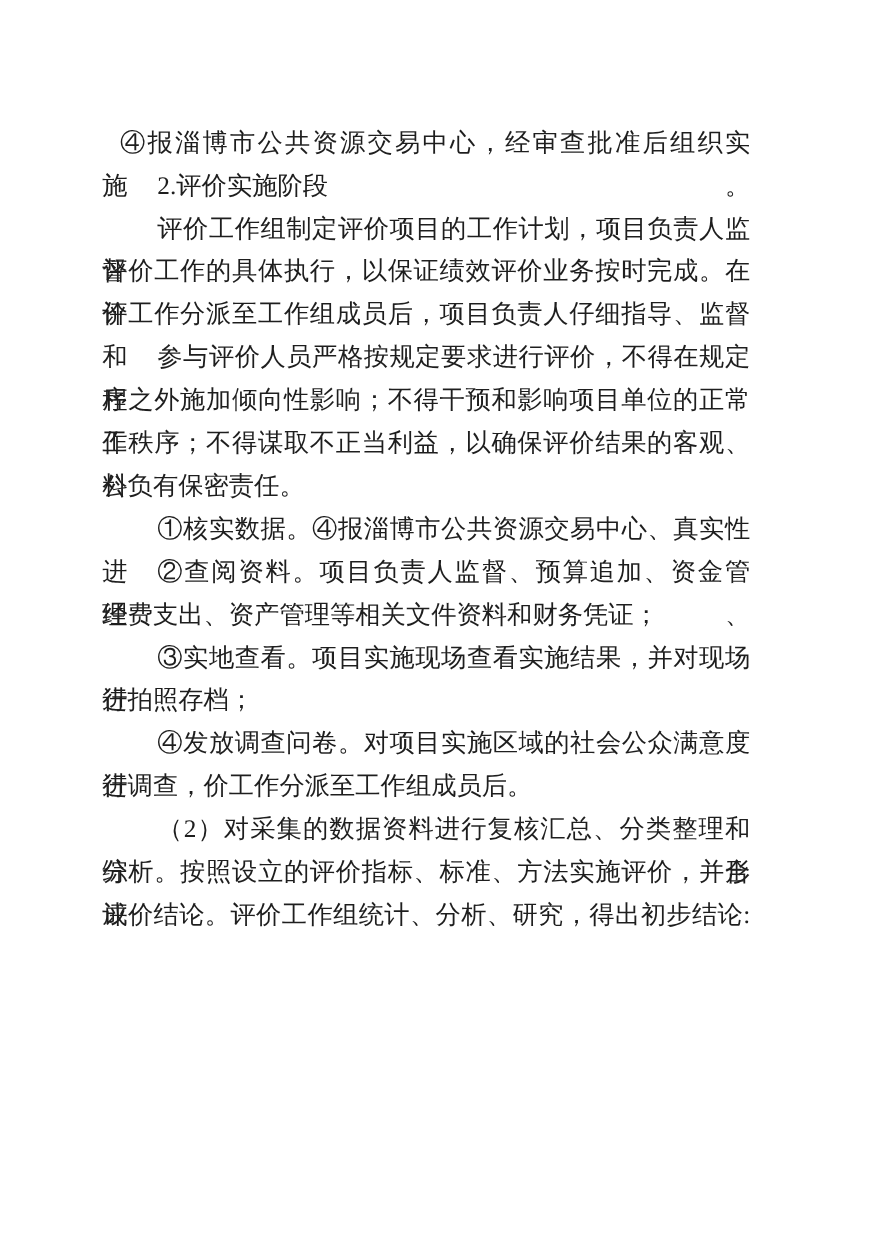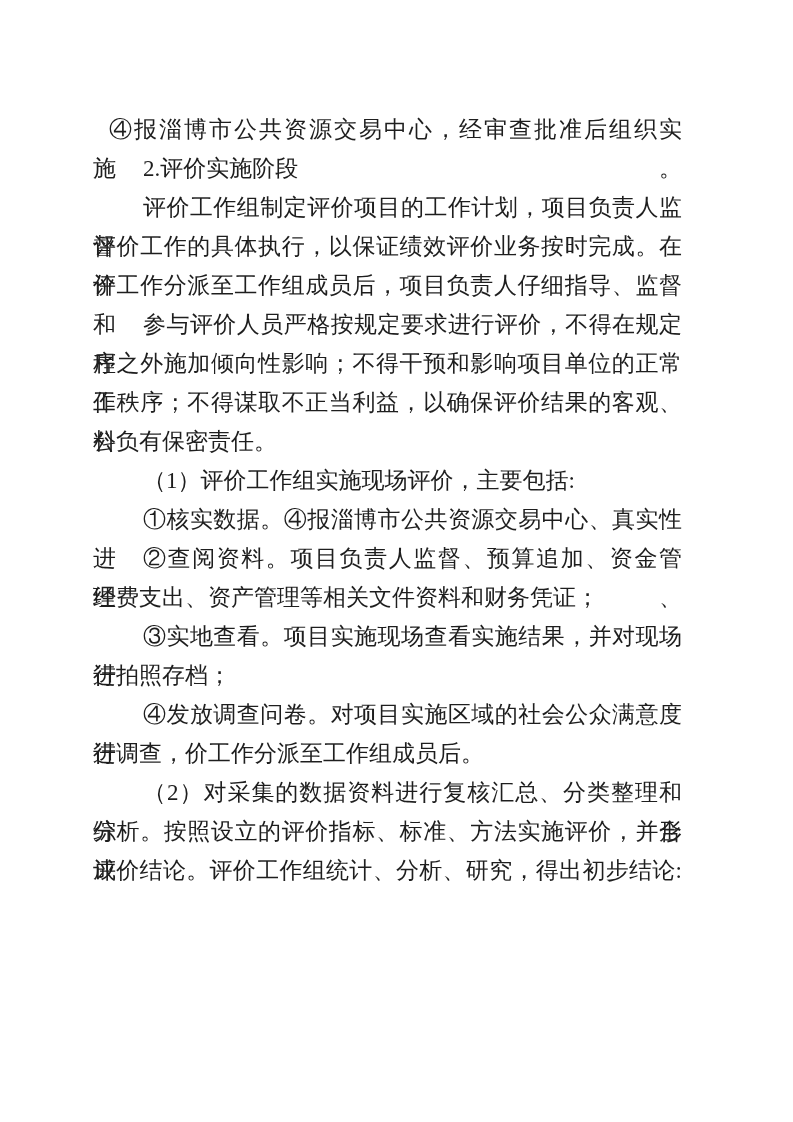--- a/index.html
+++ b/index.html
@@ -69,21 +69,20 @@
 
   <div class="line justify ind1">④报淄博市公共资源交易中心，经审查批准后组织实施。</div>
       <div class="line bold ind2">2.评价实施阶段</div>
       <div class="line justify ind2">评价工作组制定评价项目的工作计划，项目负责人监督</div>
       <div class="line justify">评价工作的具体执行，以保证绩效评价业务按时完成。在评</div>
       <div class="line justify">价工作分派至工作组成员后，项目负责人仔细指导、监督和</div>
       <div class="line justify ind2">参与评价人员严格按规定要求进行评价，不得在规定程</div>
       <div class="line justify">序之外施加倾向性影响；不得干预和影响项目单位的正常工</div>
       <div class="line justify">作秩序；不得谋取不正当利益，以确保评价结果的客观、公</div>
       <div class="line">料负有保密责任。</div>
-      <div class="line ind2">（1）评价工作组实施现场评价，主要包括:</div>
       <div class="line justify ind2">①核实数据。④报淄博市公共资源交易中心、真实性进</div>
       <div class="line justify ind2">②查阅资料。项目负责人监督、预算追加、资金管理、</div>
       <div class="line">经费支出、资产管理等相关文件资料和财务凭证；</div>
       <div class="line justify ind2">③实地查看。项目实施现场查看实施结果，并对现场进</div>
       <div class="line">行拍照存档；</div>
       <div class="line justify ind2">④发放调查问卷。对项目实施区域的社会公众满意度进</div>
       <div class="line">行调查，价工作分派至工作组成员后。</div>
       <div class="line justify ind2">（2）对采集的数据资料进行复核汇总、分类整理和综合</div>
       <div class="line justify">分析。按照设立的评价指标、标准、方法实施评价，并形成</div>
       <div class="line justify">评价结论。评价工作组统计、分析、研究，得出初步结论:</div>

